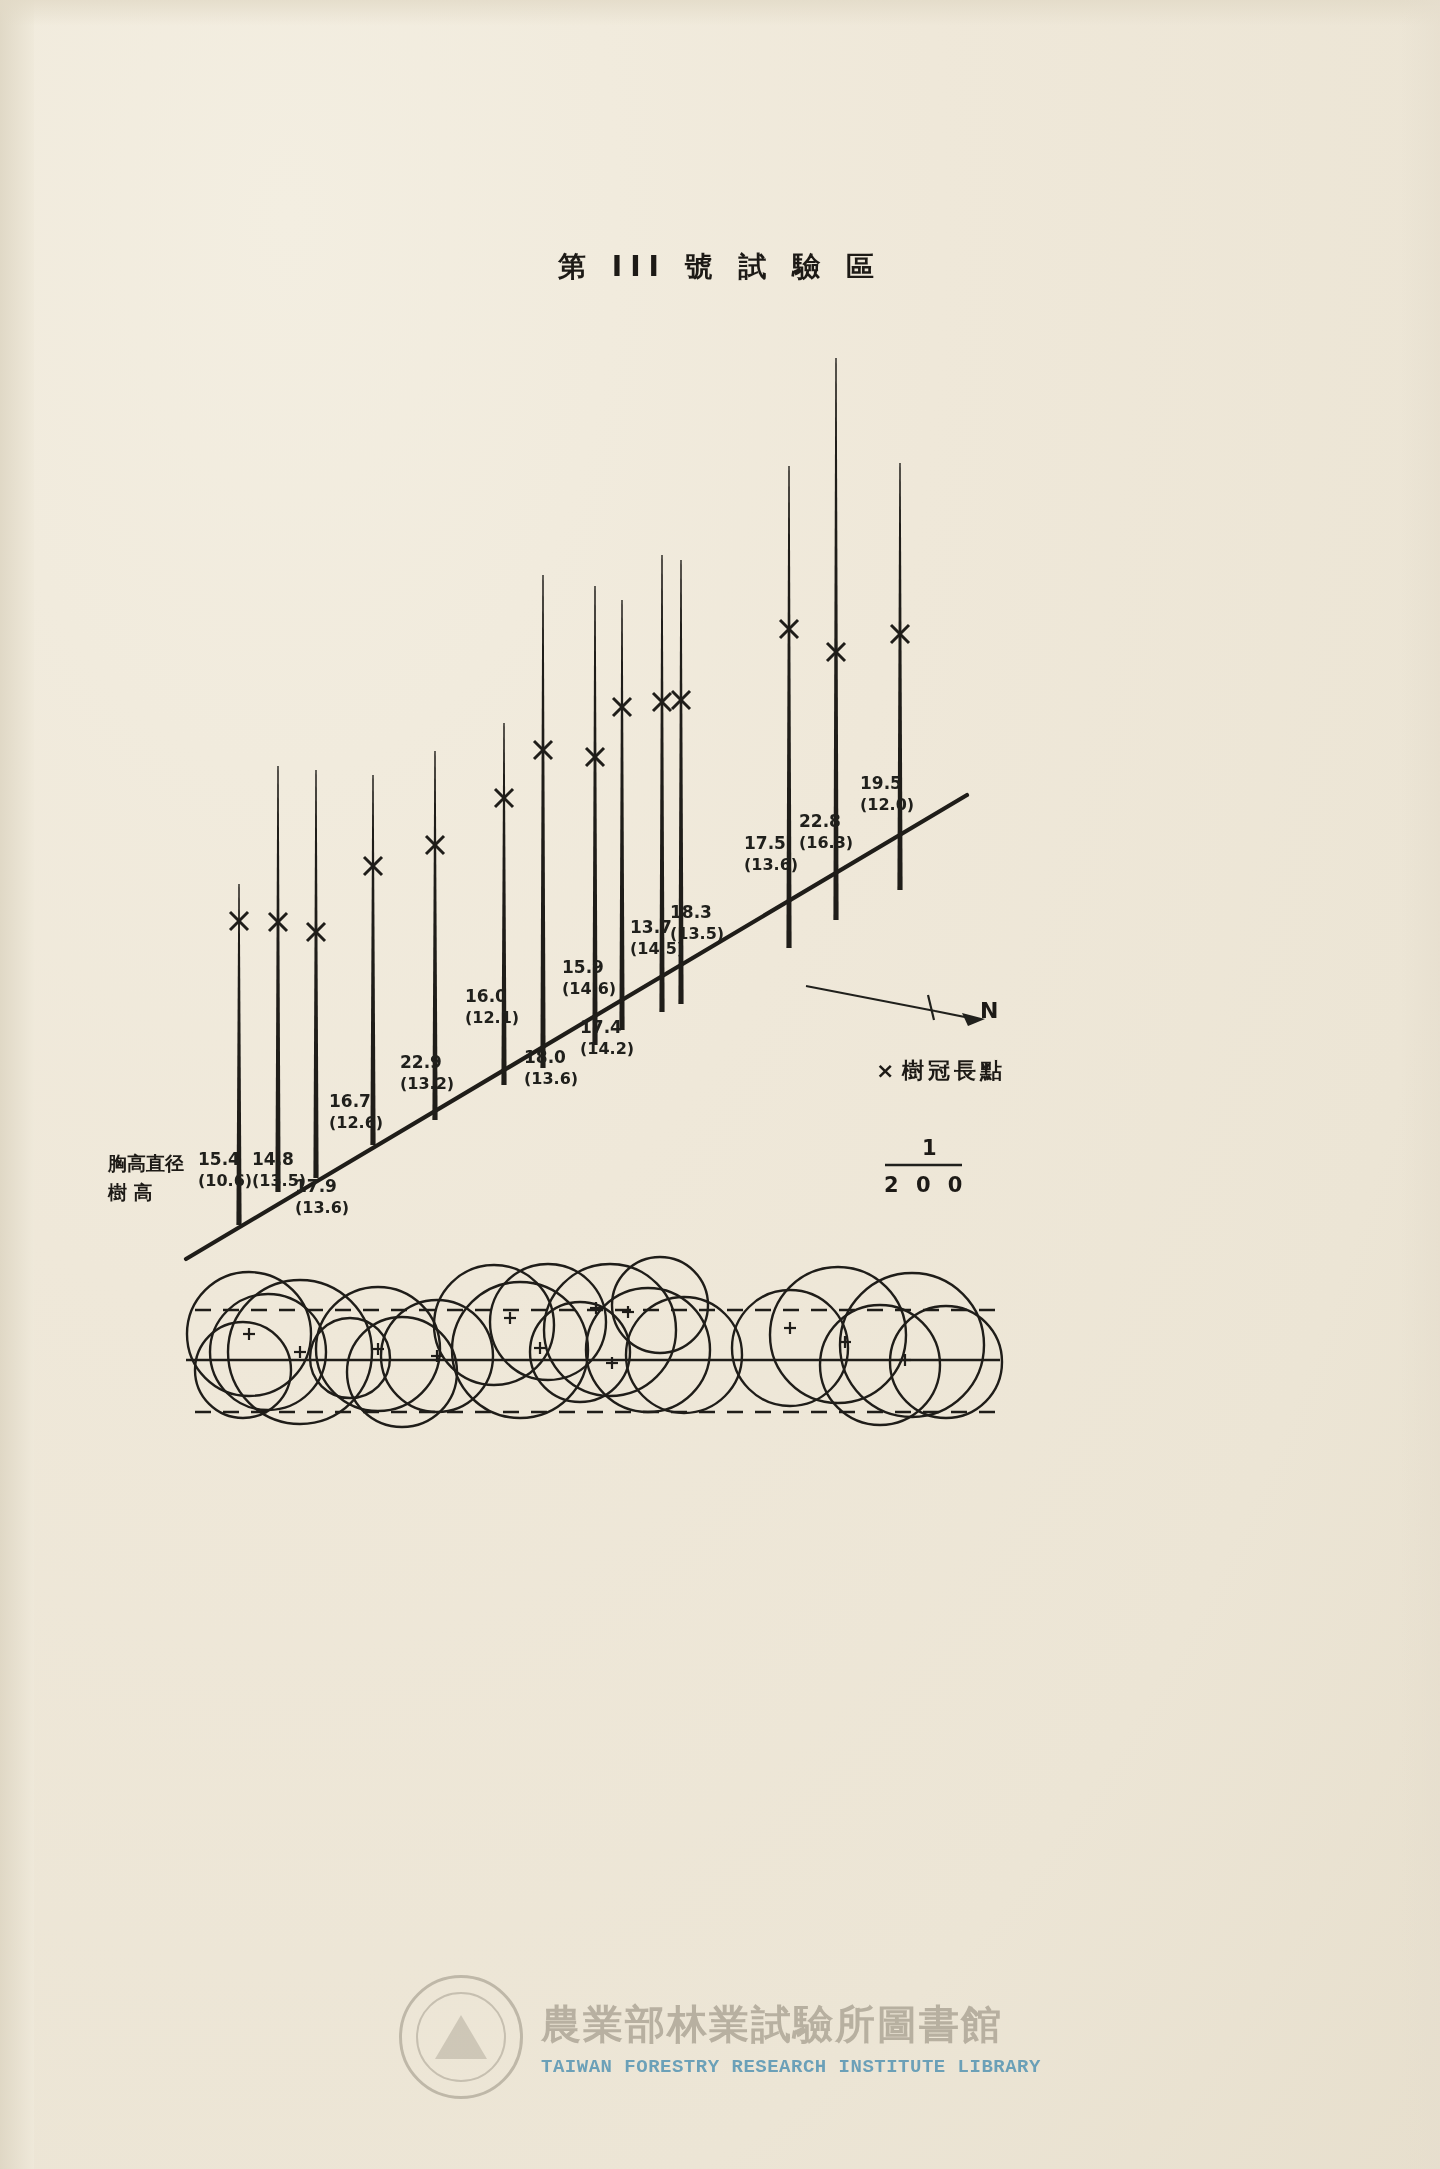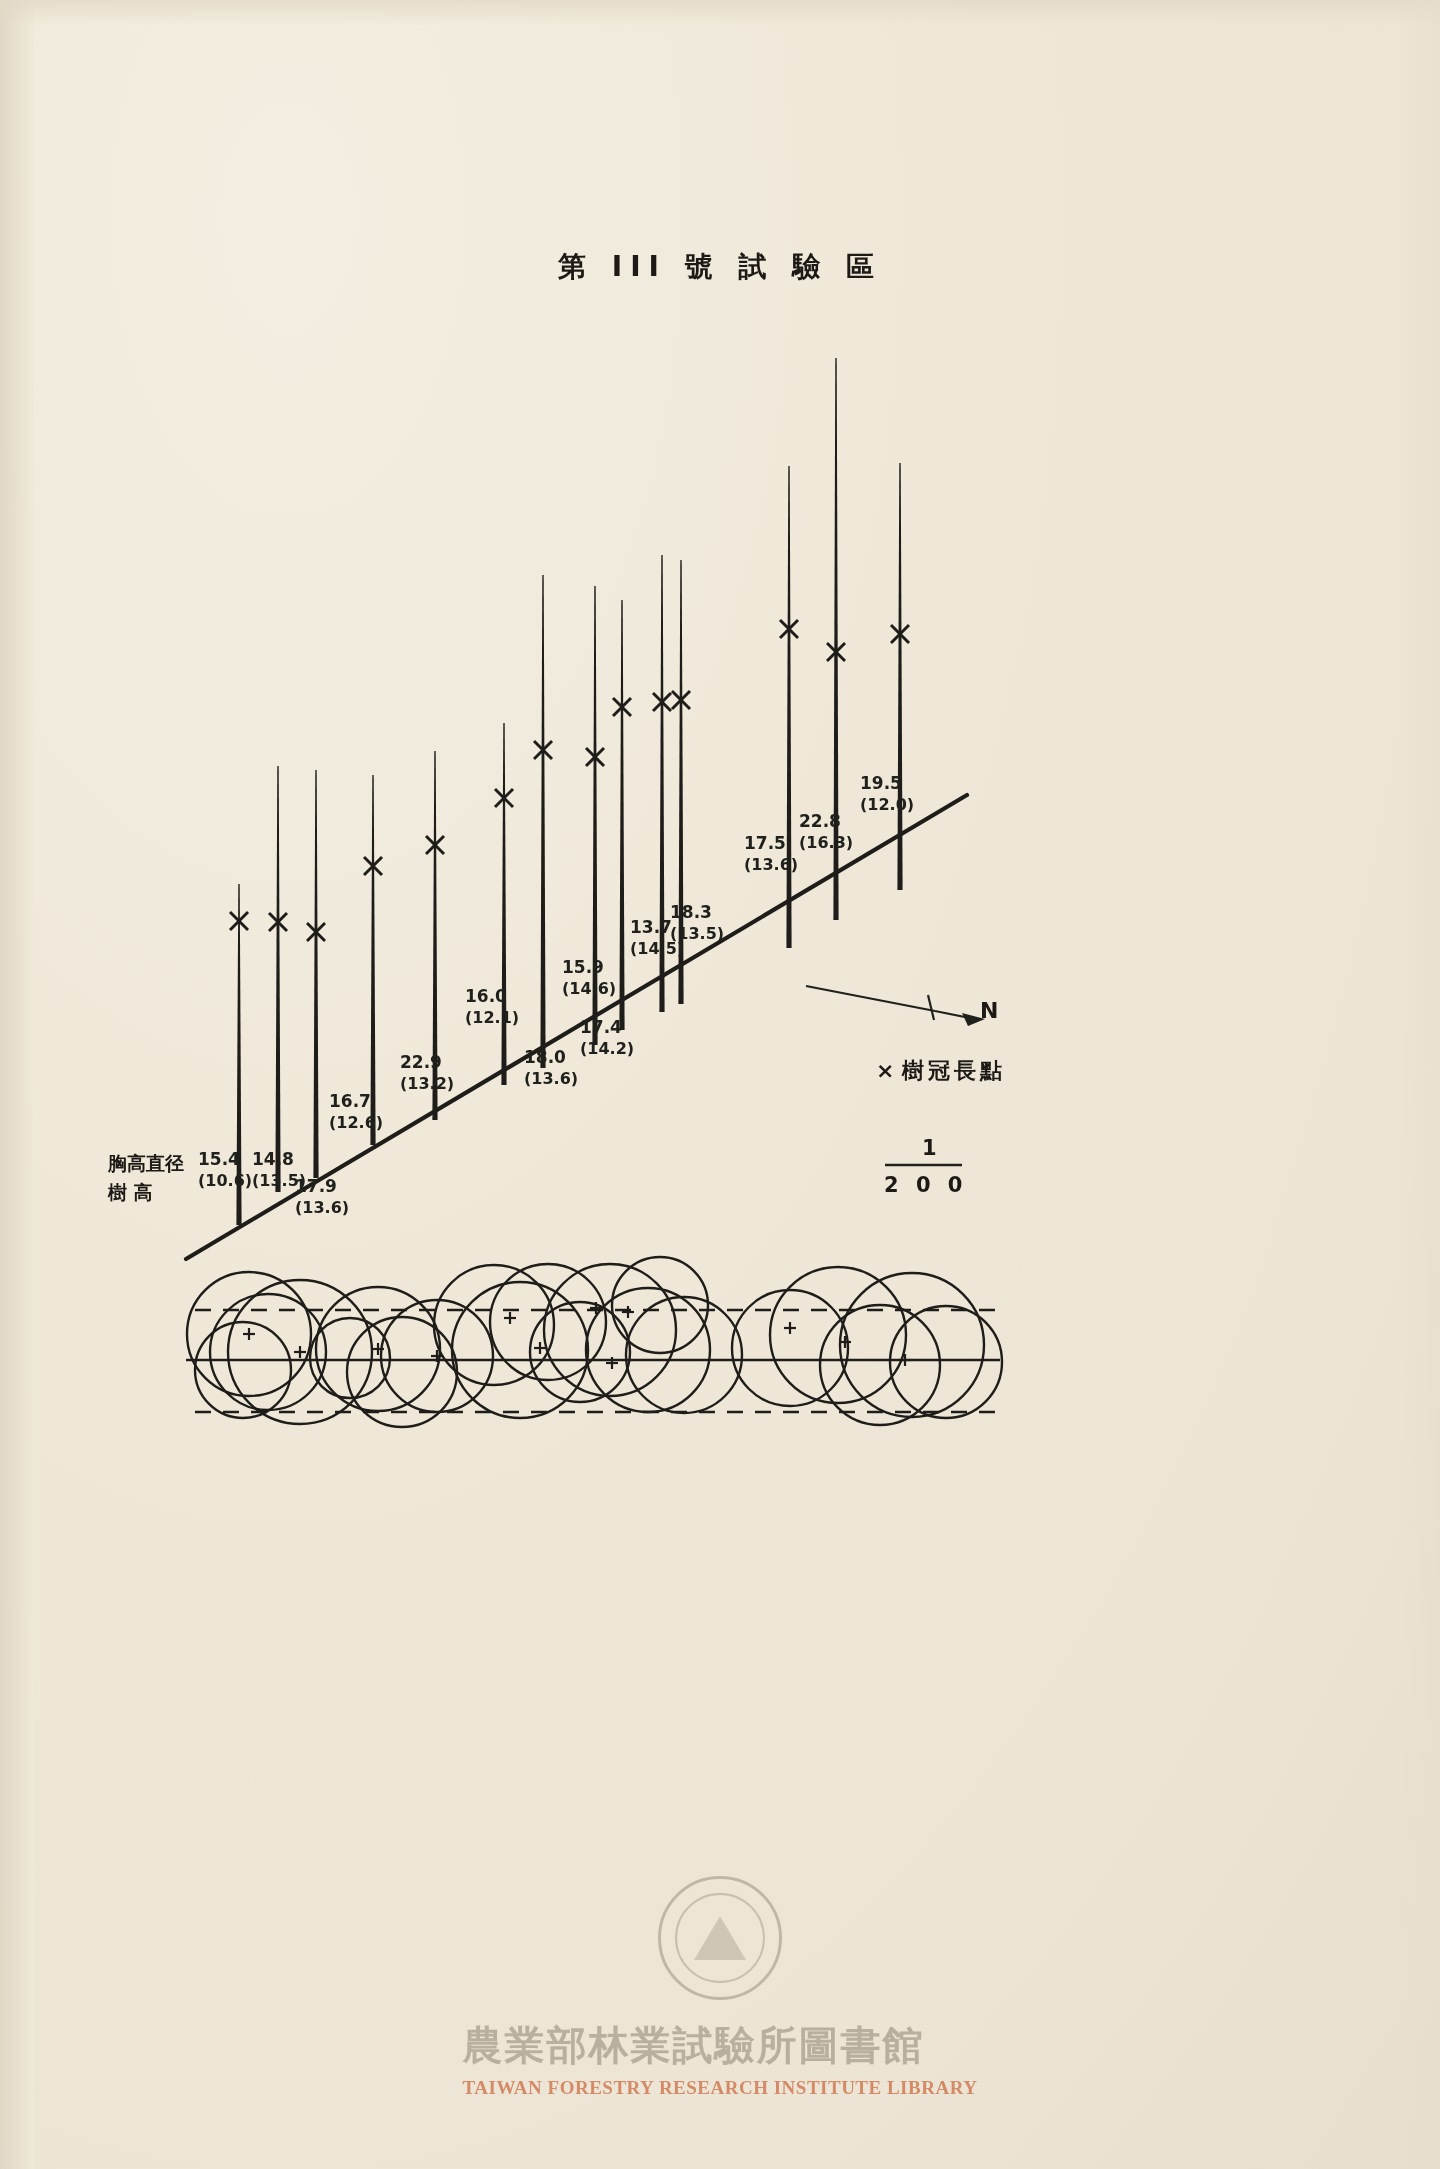--- a/index.html
+++ b/index.html
@@ -80,21 +80,20 @@
     letter-spacing:5px;
   }
 
   
   #watermark{
     position:absolute;
     left:0;bottom:70px;width:100%;
     display:flex;align-items:center;justify-content:center;
     gap:18px;
     opacity:.55;
-    flex-direction:column;
   }
   #watermark .seal{
     width:118px;height:118px;border-radius:50%;
     border:3px solid #9a9384;
     display:flex;align-items:center;justify-content:center;
     position:relative;
     color:#9a9384;
   }
   #watermark .seal:before{
     content:"";position:absolute;width:86px;height:86px;border-radius:50%;
@@ -105,22 +104,22 @@
     border-left:26px solid transparent;
     border-right:26px solid transparent;
     border-bottom:44px solid #b5ae9f;
   }
   #watermark .wm-text{display:flex;flex-direction:column;gap:4px;}
   #watermark .wm-cn{
     font-family:"DejaVu Sans", sans-serif;
     font-size:40px;font-weight:700;color:#8d8576;letter-spacing:2px;
   }
   #watermark .wm-en{
-    font-family:Liberation Serif, serif;
-    font-size:19px;font-weight:700;color:#c2410c;letter-spacing:.5px;
+    font-family:Liberation Mono, monospace;
+    font-size:19px;font-weight:700;color:#0369a1;letter-spacing:.5px;
   }
 </style>
 </head>
 <body>
 
 <div class="page"></div>
 <div class="edge-left"></div>
 <div class="edge-top"></div>
 <div class="edge-right"></div>
 

